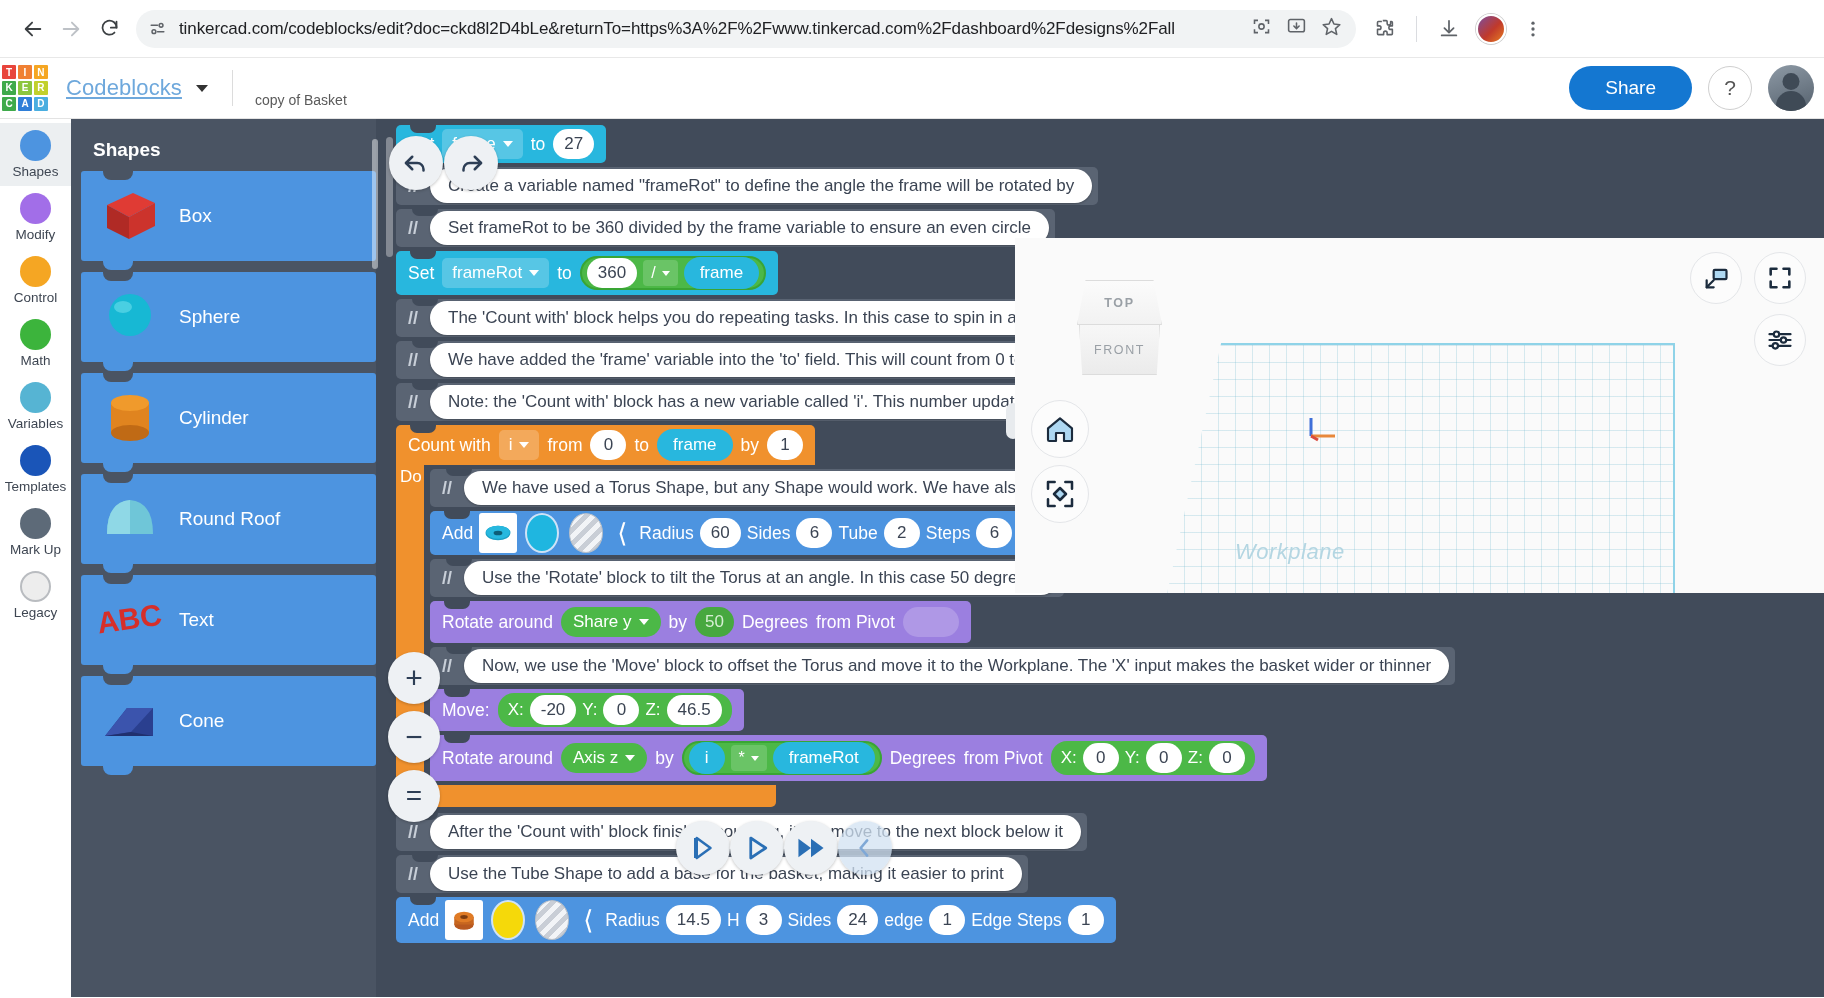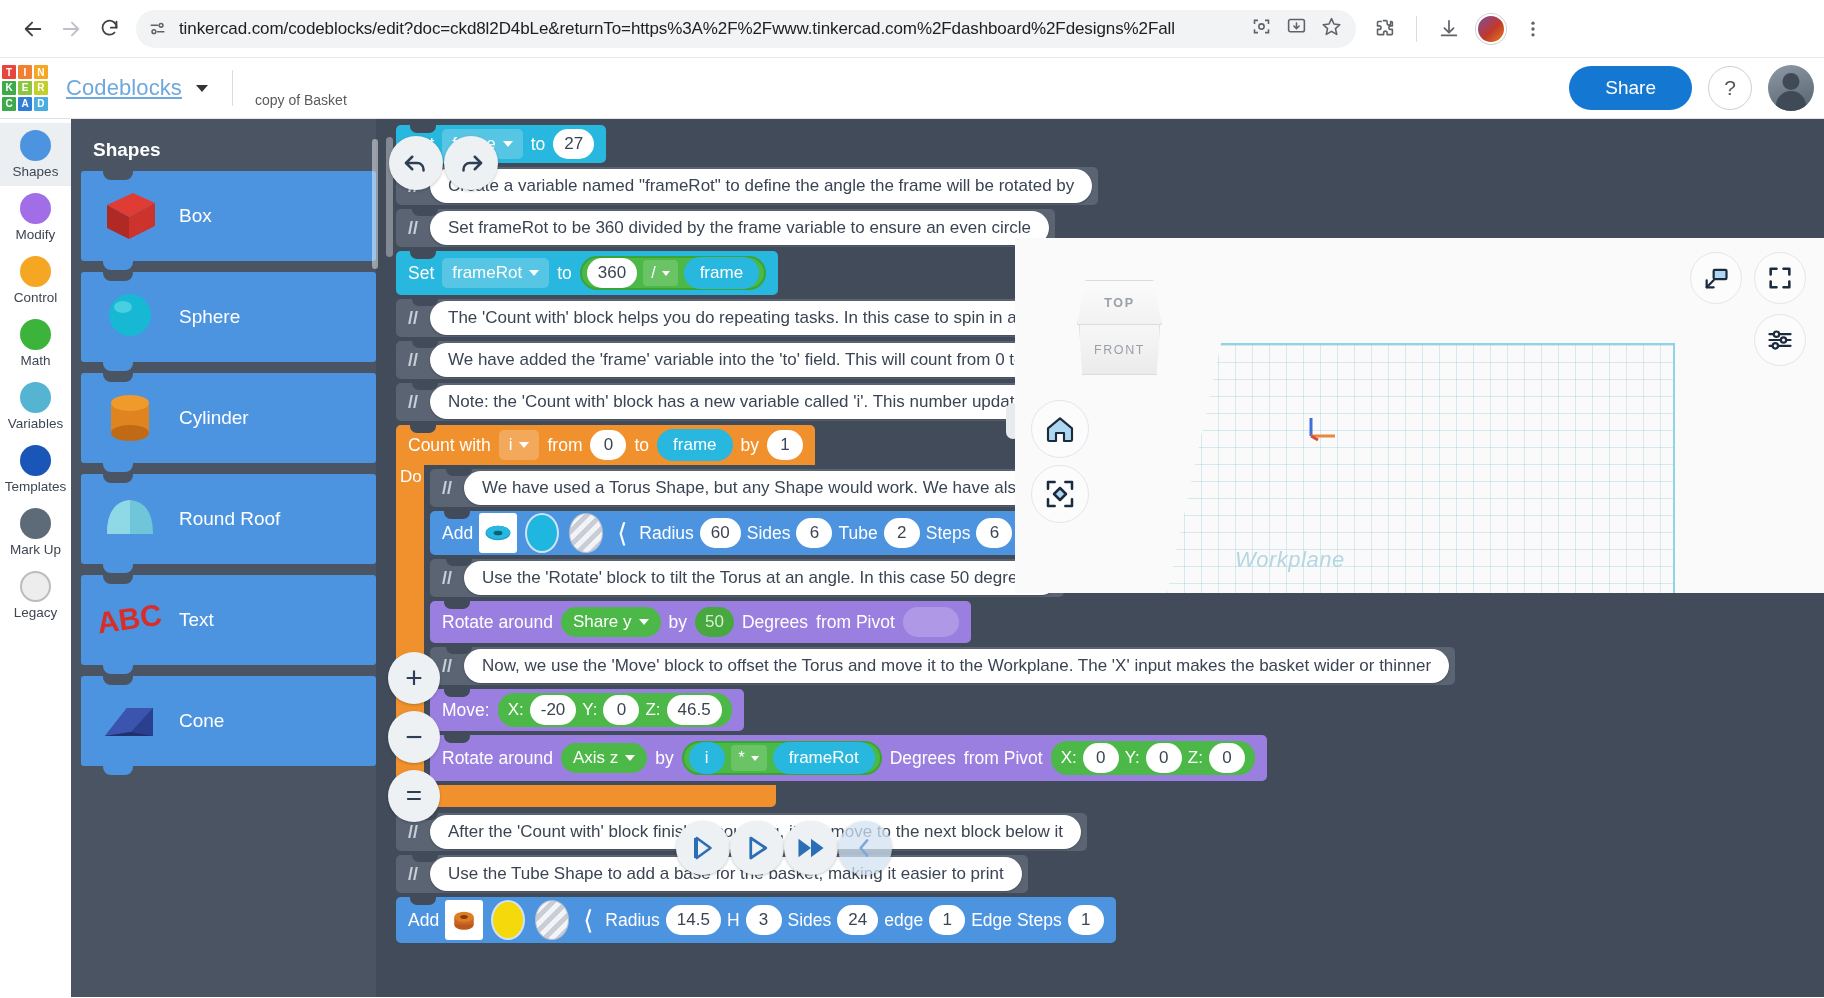--- a/index.html
+++ b/index.html
@@ -425,21 +425,21 @@
     width: 510px; height: 260px;
     background: linear-gradient(#eaf6fa, #e3f3f8);
     border: 2px solid #8fd3e8;
     clip-path: polygon(11% 0, 100% 0, 100% 100%, 0 100%);
     background-image:
       linear-gradient(rgba(120,190,210,0.28) 1px, transparent 1px),
       linear-gradient(90deg, rgba(120,190,210,0.28) 1px, transparent 1px);
     background-size: 17px 17px;
   }
   .wp-label {
-    position:absolute; left: 68px; bottom: 28px;
+    position:absolute; left: 68px; bottom: 36px;
     font-size: 22px; font-style: italic; color:#b4d6e2;
     letter-spacing: 0.5px;
   }
   .axis-mark { position:absolute; left: 294px; top: 178px; width: 30px; height:26px; }
 </style>
 </head>
 <body>
 
 <div class="browser-bar">
   <div class="nav-btn">

